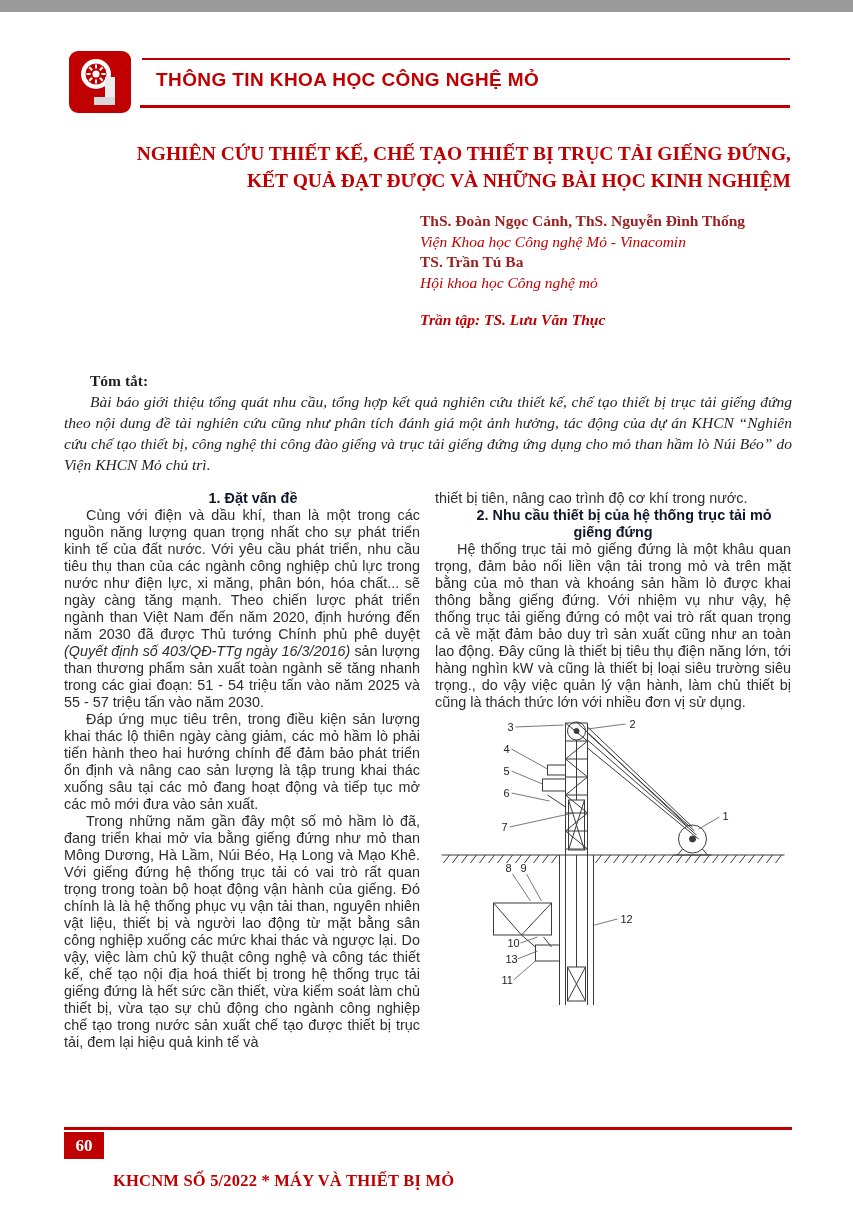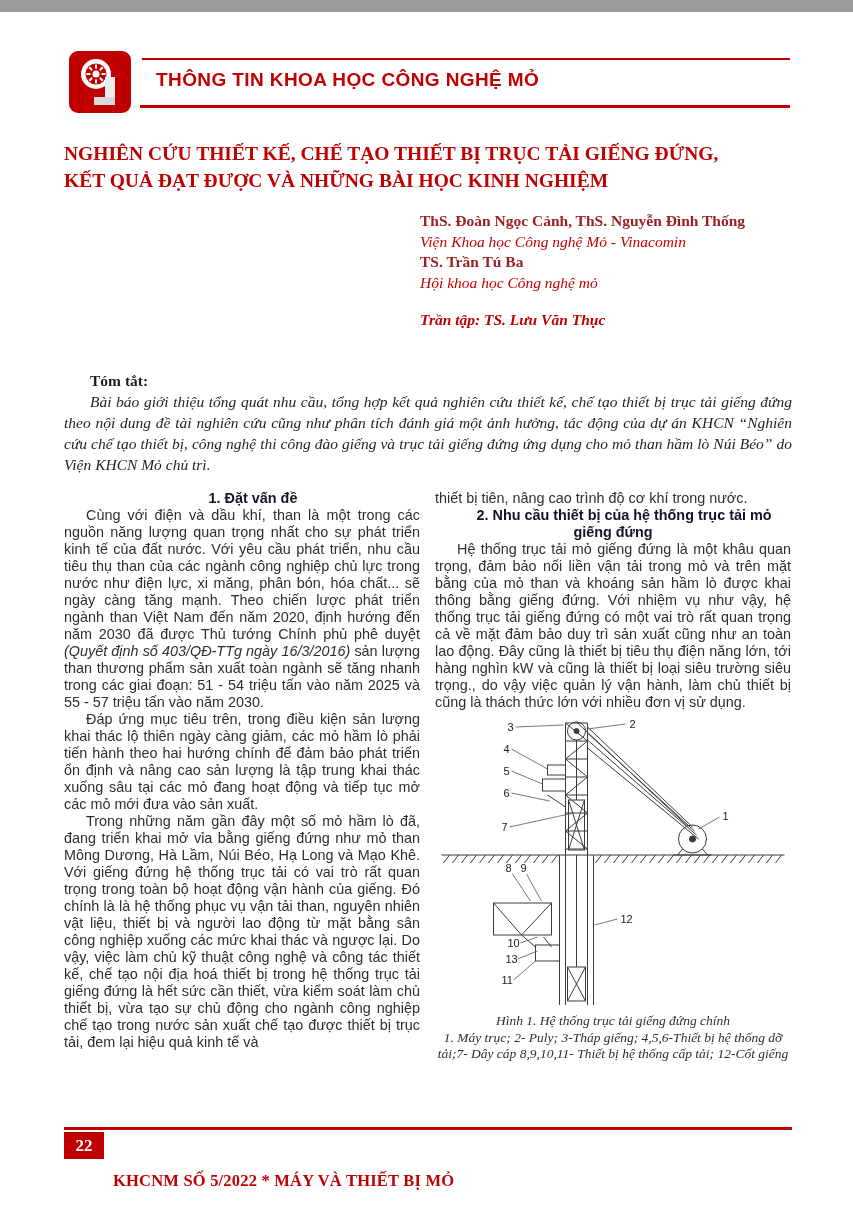--- a/index.html
+++ b/index.html
@@ -7,21 +7,21 @@
         font-family:"Liberation Sans",sans-serif;color:#2e2e2e;overflow:hidden;}
 
   
   .logo{position:absolute;left:68px;top:38px;width:64px;height:64px;z-index:2;}
   .rule-top{position:absolute;left:142px;top:46px;width:648px;height:2px;background:#c00000;}
   .journal-title{position:absolute;left:156px;top:57px;width:630px;
         font-size:19px;font-weight:bold;color:#c00000;letter-spacing:.4px;}
   .rule-bottom{position:absolute;left:140px;top:93px;width:650px;height:3px;background:#c00000;}
 
   
-  .article-title{position:absolute;left:64px;top:128px;width:727px;text-align:left;
+  .article-title{position:absolute;left:64px;top:128px;width:727px;text-align:right;
         font-family:"Liberation Serif",serif;font-weight:bold;color:#c00000;
         font-size:19.5px;line-height:27px;}
 
   
   .authors{position:absolute;left:420px;top:199px;font-family:"Liberation Serif",serif;
         font-size:15.5px;line-height:20.5px;}
   .author-names{font-weight:bold;color:#9b2020;}
   .affil{font-style:italic;color:#c00000;}
   .editor{margin-top:17px;font-weight:bold;font-style:italic;color:#c00000;}
 
@@ -184,25 +184,21 @@
             <text x="66" y="116">7</text>
             <text x="287" y="105">1</text>
             <text x="70" y="157">8</text>
             <text x="85" y="157">9</text>
             <text x="185" y="208">12</text>
             <text x="72" y="232">10</text>
             <text x="70" y="248">13</text>
             <text x="66" y="269">11</text>
           </g>
         </svg>
-        <div class="fig-caption">
-          <span class="fig-caption-title">Hình 1. Hệ thống trục tải giếng đứng chính</span>
-          <span>1. Máy trục; 2- Puly; 3-Tháp giếng; 4,5,6-Thiết bị hệ thống dỡ tải;7- Dây cáp 8,9,10,11- Thiết bị hệ thống cấp tải; 12-Cốt giếng</span>
-        </div>
       </div>
     </div>
   </div>
 
   <div class="footer-rule"></div>
-  <div class="page-num">22</div>
+  <div class="page-num">60</div>
   <div class="footer-text">KHCNM SỐ 5/2022 * MÁY VÀ THIẾT BỊ MỎ</div>
 
 </div>
 
 </body></html>

